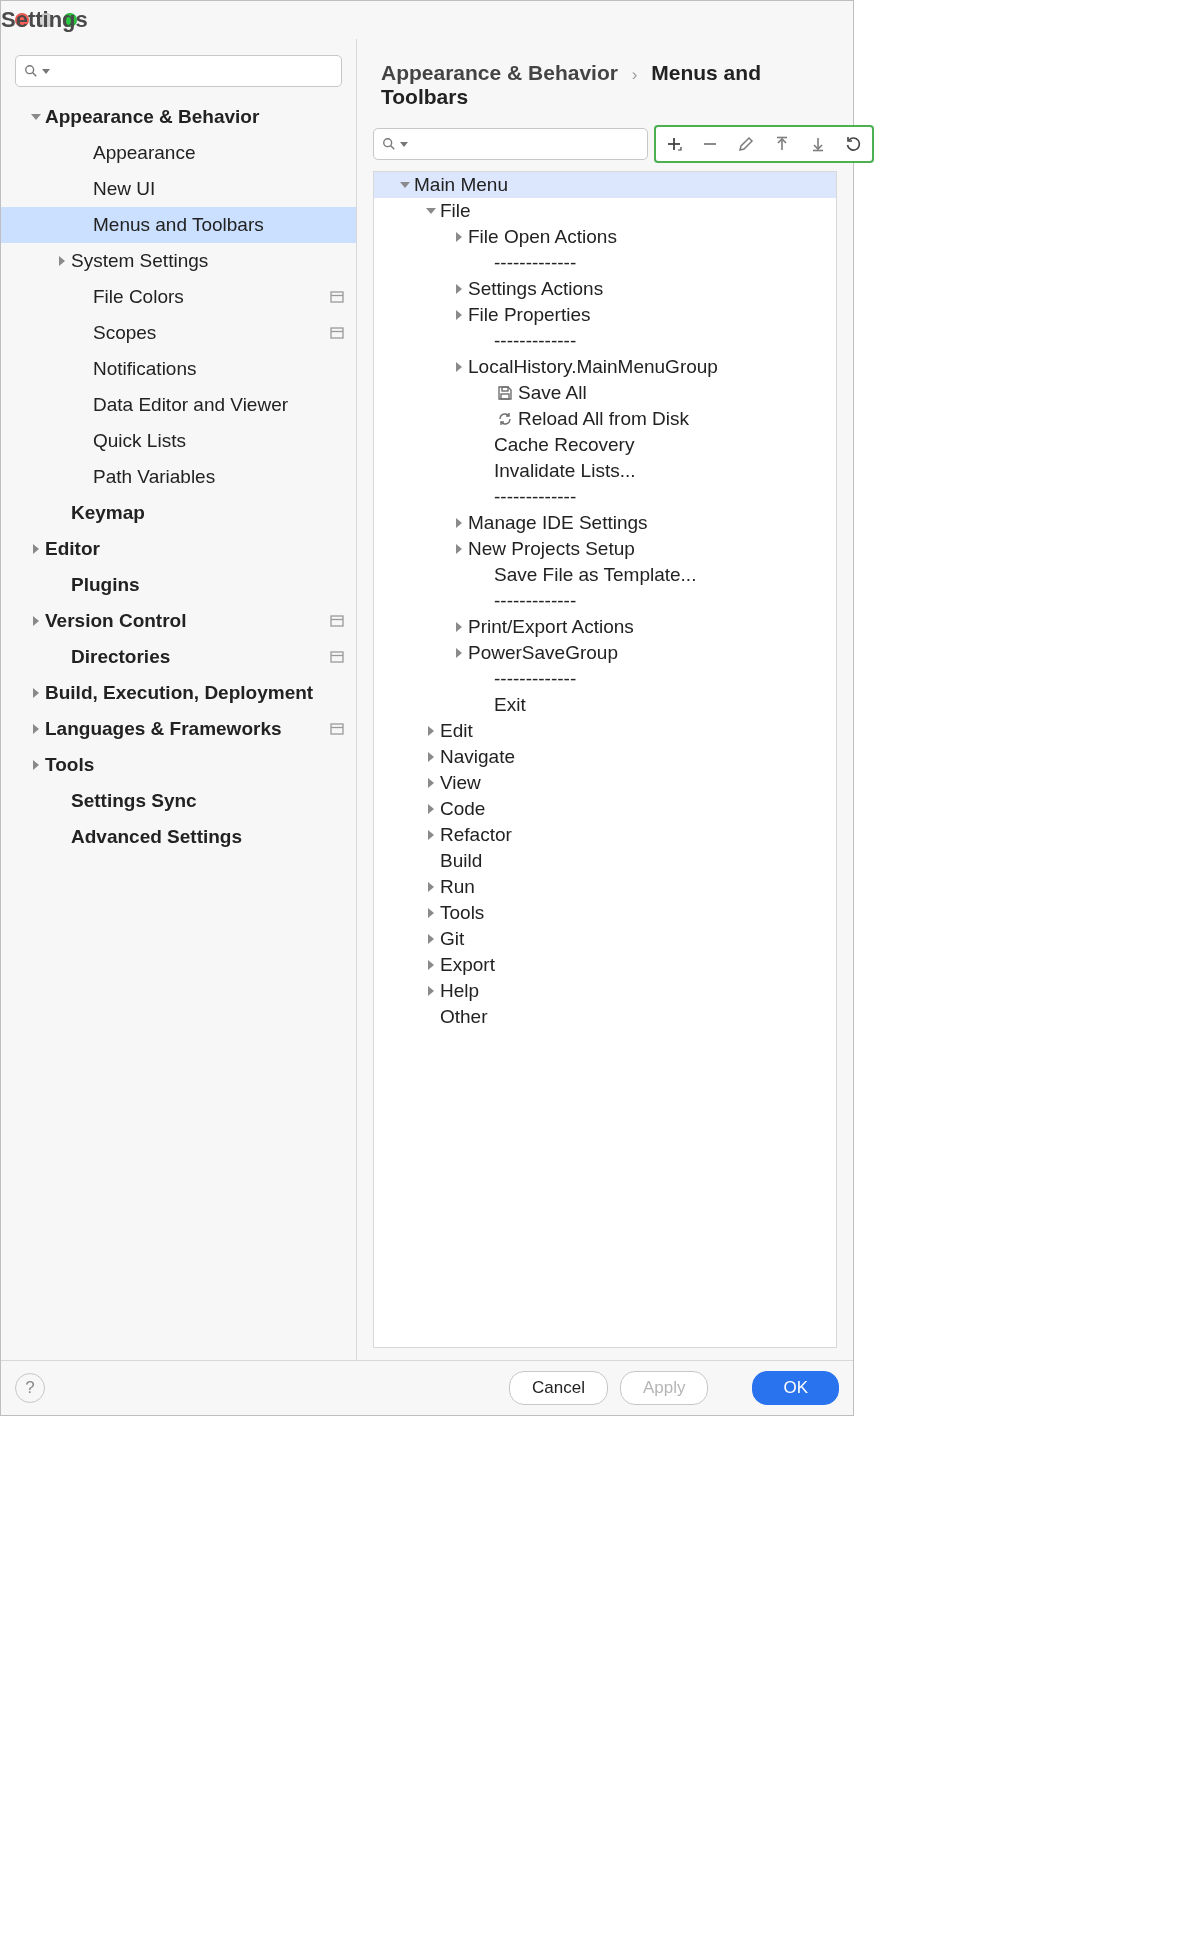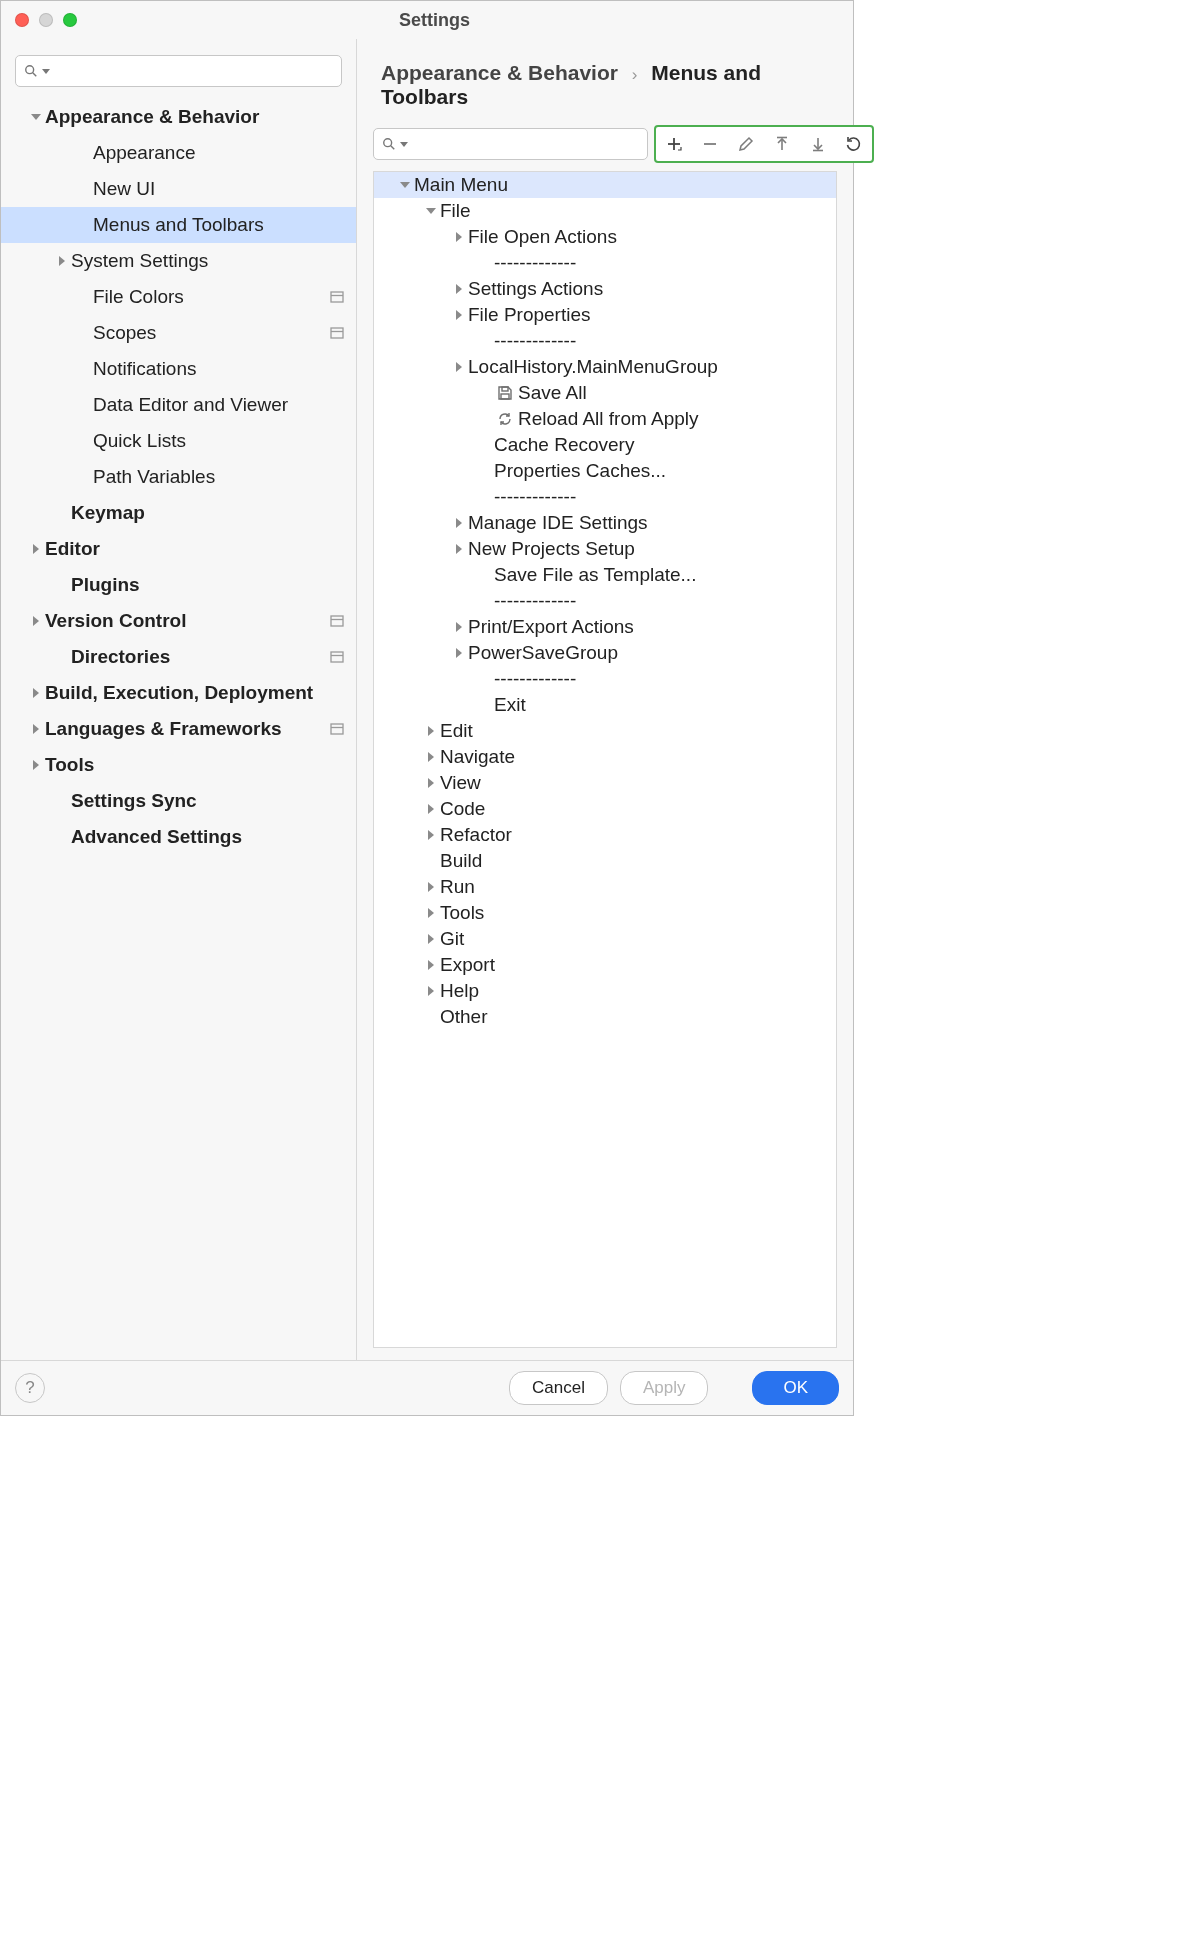--- a/index.html
+++ b/index.html
@@ -52,25 +52,24 @@
     width: 14px;
     height: 14px;
     border-radius: 50%;
     box-shadow: inset 0 0 0 1px rgba(0,0,0,.12);
   }
   .dot-red { background: #ff5f56; }
   .dot-yellow { background: #d6d6d6; }
   .dot-green { background: #27c93f; }
   .title {
     position: absolute;
-    left: 15px;
+    left: 0;
     right: 0;
-    text-align: center;
     font-weight: 600;
-    font-size: 18px;
+    font-size: 22px;
     color: #4a4a4a;
     pointer-events: none;
   }
   .body {
     flex: 1;
     display: flex;
     min-height: 0;
   }
   .sidebar {
     width: var(--sidebar-width);
@@ -599,31 +598,31 @@
               <span class="ind i4"></span>
               <span class="expander"></span>
               <span class="item-icon">
                 <svg viewBox="0 0 16 16" fill="none" stroke="#6f6f6f" stroke-width="1.4">
                   <path d="M3 8a5 5 0 0 1 9-3"></path>
                   <polyline points="12,2 12,5 9,5"></polyline>
                   <path d="M13 8a5 5 0 0 1-9 3"></path>
                   <polyline points="4,14 4,11 7,11"></polyline>
                 </svg>
               </span>
-              <span class="mlabel">Reload All from Apply</span>
+              <span class="mlabel">Reload All from Disk</span>
             </div>
             <div class="mrow">
               <span class="ind i4"></span>
               <span class="expander"></span>
               <span class="mlabel">Cache Recovery</span>
             </div>
             <div class="mrow">
               <span class="ind i4"></span>
               <span class="expander"></span>
-              <span class="mlabel">Properties Caches...</span>
+              <span class="mlabel">Invalidate Lists...</span>
             </div>
             <div class="mrow">
               <span class="ind i4"></span>
               <span class="expander"></span>
               <span class="mlabel">-------------</span>
             </div>
             <div class="mrow">
               <span class="ind i3"></span>
               <span class="expander">
                 <span class="chev-right"></span>

